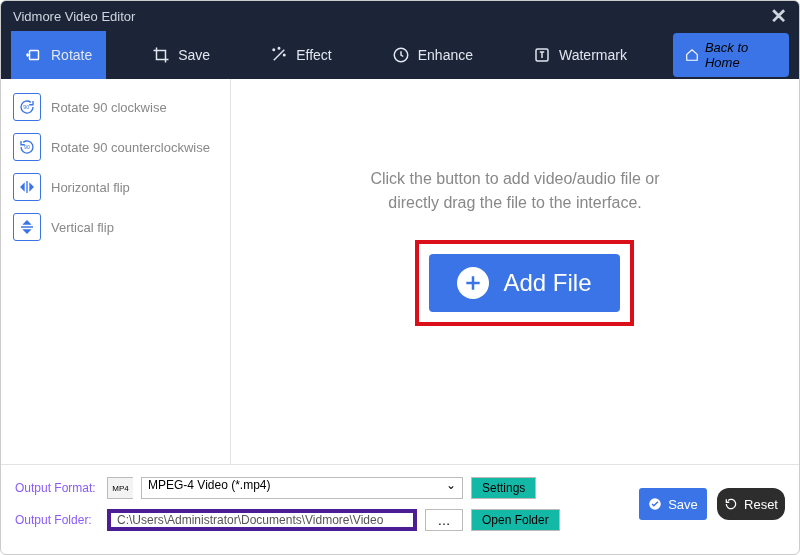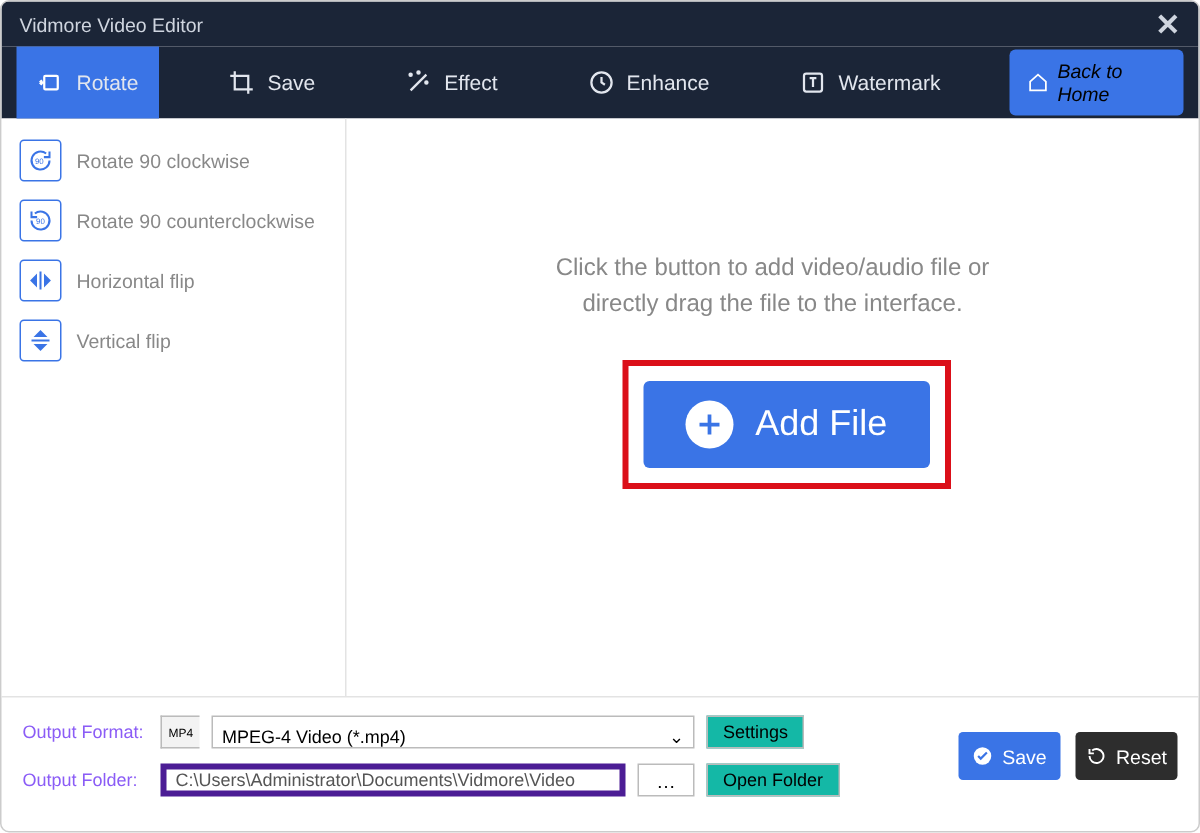--- a/index.html
+++ b/index.html
@@ -15,28 +15,28 @@
     .sideicon { width: 28px; height: 28px; border: 1px solid #3a74e6; border-radius: 3px; display: flex; align-items: center; justify-content: center; color: #3a74e6; flex-shrink: 0; }
     .content { flex: 1; display: flex; flex-direction: column; align-items: center; justify-content: center; padding-bottom: 50px; }
     .hint { color: #888; font-size: 16px; text-align: center; margin-bottom: 25px; line-height: 1.5; }
     .addbox { border: 4px solid #db0f19; padding: 10px; margin-left: 19px; }
     .addbtn { background: #3a74e6; color: #fff; display: flex; align-items: center; gap: 14px; padding: 13px 28px; font-size: 24px; border-radius: 4px; cursor: pointer; }
     .pluscircle { width: 32px; height: 32px; background: #fff; border-radius: 50%; display: flex; align-items: center; justify-content: center; color: #3a74e6; font-weight: bold; font-size: 22px; }
     .bottom { border-top: 1px solid #e3e3e3; padding: 12px 14px; display: flex; flex-direction: column; gap: 10px; }
     .row { display: flex; align-items: center; gap: 8px; }
     .lbl { font-size: 12px; color: #8b5cf6; width: 84px; }
     .fmtprefix { width: 26px; height: 22px; border: 1px solid #bbb; border-right: none; display: flex; align-items: center; justify-content: center; font-size: 8px; background: #f3f3f3; }
-    .select { border: 1px solid #bbb; height: 22px; width: 322px; font-size: 12px; padding: 0 6px; display: flex; align-items: flex-end; justify-content: space-between; background: #fff; cursor: pointer; }
+    .select { border: 1px solid #bbb; height: 22px; width: 322px; font-size: 12px; padding: 0 6px; display: flex; align-items: flex-start; justify-content: space-between; background: #fff; cursor: pointer; }
     .txtbox { border: 4px solid #4c1d95; height: 22px; width: 310px; font-size: 12px; padding: 0 6px; display: flex; align-items: center; background: #fff; color: #555; }
     .dotsbtn { border: 1px solid #bbb; width: 38px; height: 22px; display: flex; align-items: center; justify-content: center; font-size: 13px; cursor: pointer; background: #fff; }
     .smbtn { border: 1px solid #bbb; height: 22px; padding: 0 10px; font-size: 12px; display: flex; align-items: center; cursor: pointer; background: #14b8a6; }
     .actionbtns { display: flex; gap: 10px; margin-left: auto; align-self: center; }
     .bigbtn { width: 68px; height: 32px; border-radius: 3px; display: flex; align-items: center; justify-content: center; gap: 6px; color: #fff; font-size: 13px; cursor: pointer; }
     .savebtn { background: #3a74e6; }
-    .resetbtn { background: #2d2d2d; }
+    .resetbtn { background: #2d2d2d; border-radius: 12px; }
     .closex { font-size: 20px; font-weight: bold; cursor: pointer; }
     svg { display: block; }
     .bottomflex { display:flex; }
     .bleft { display:flex; flex-direction:column; gap:10px; flex:1; }
   </style>
 </head>
 <body>
 
 <div class="titlebar">
   <span>Vidmore Video Editor</span>

